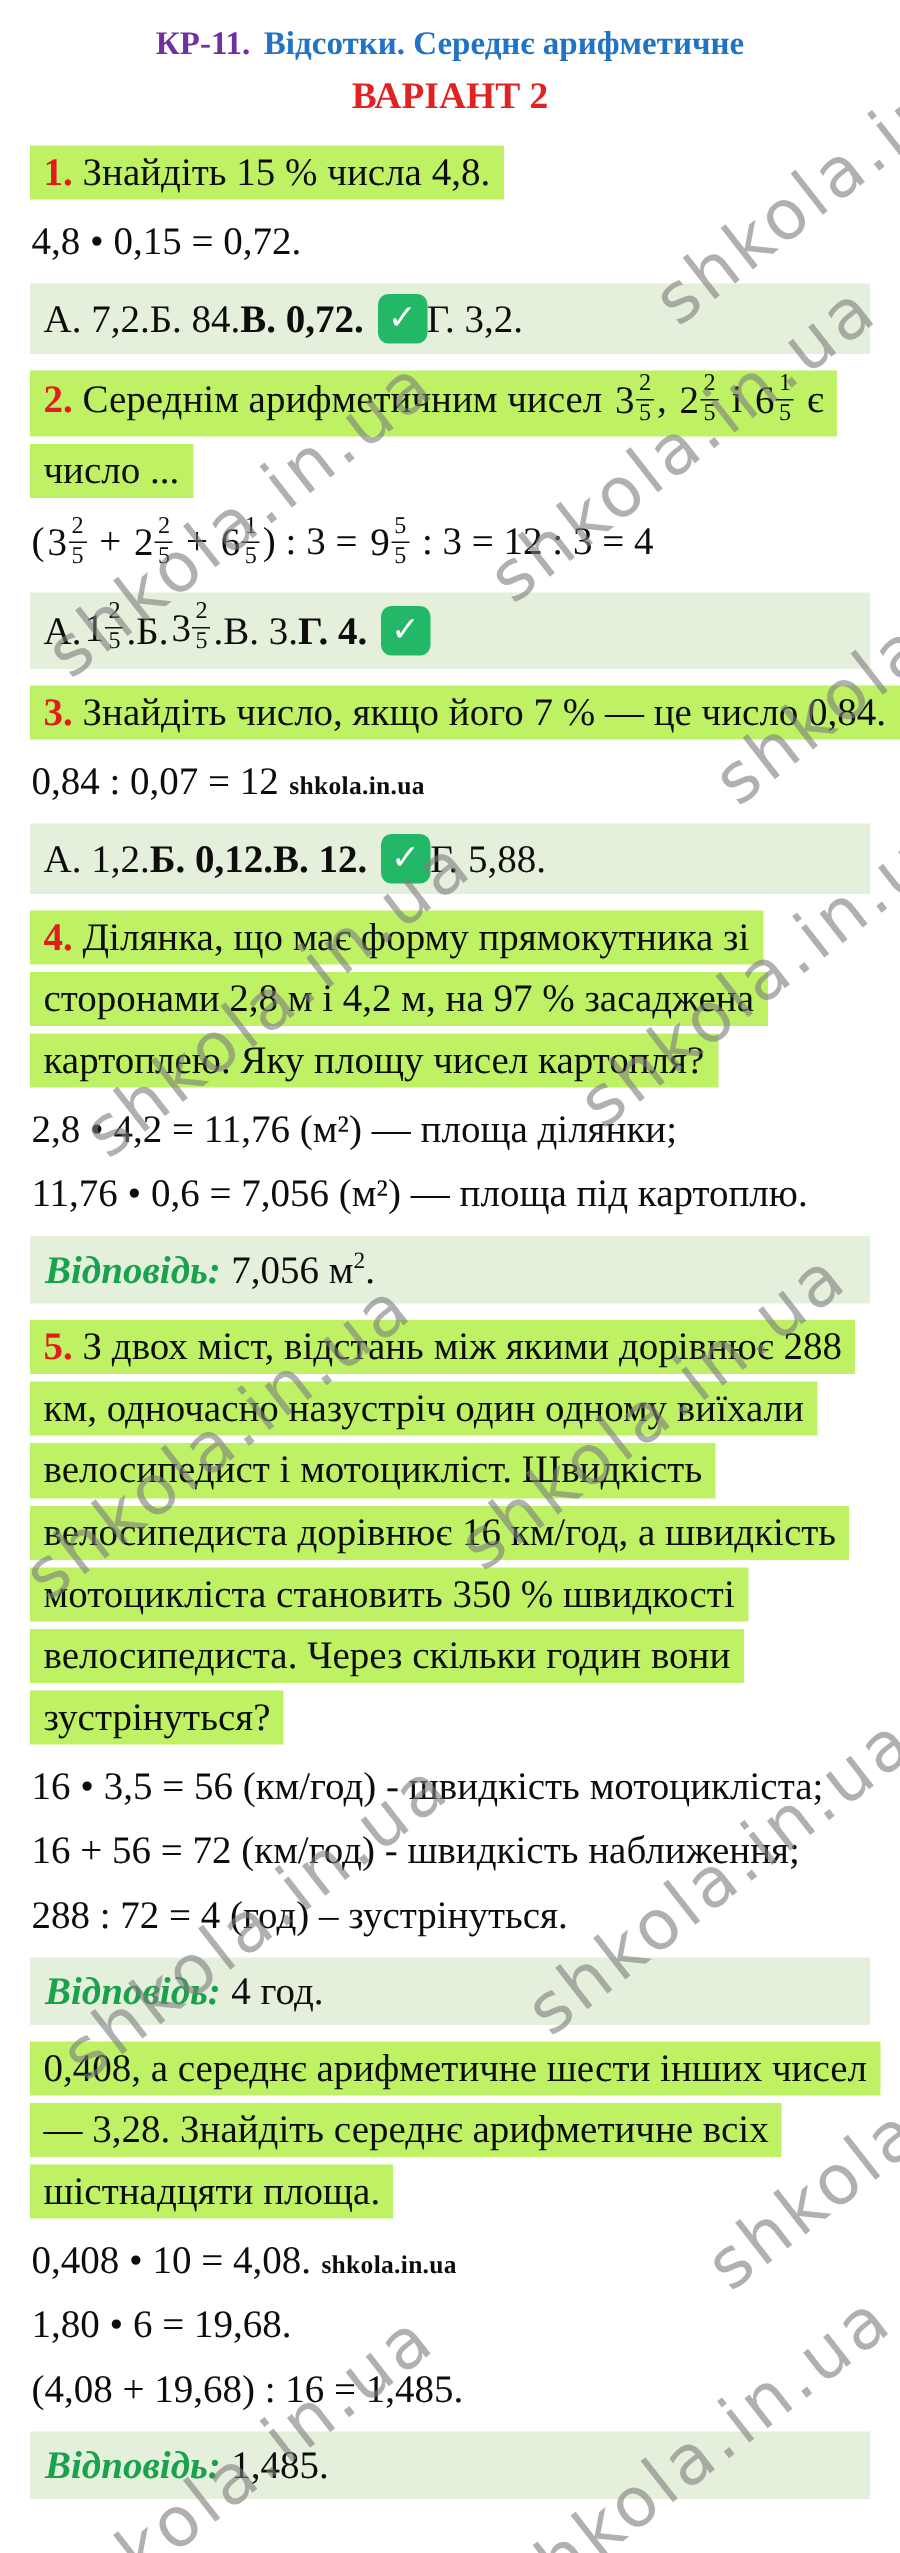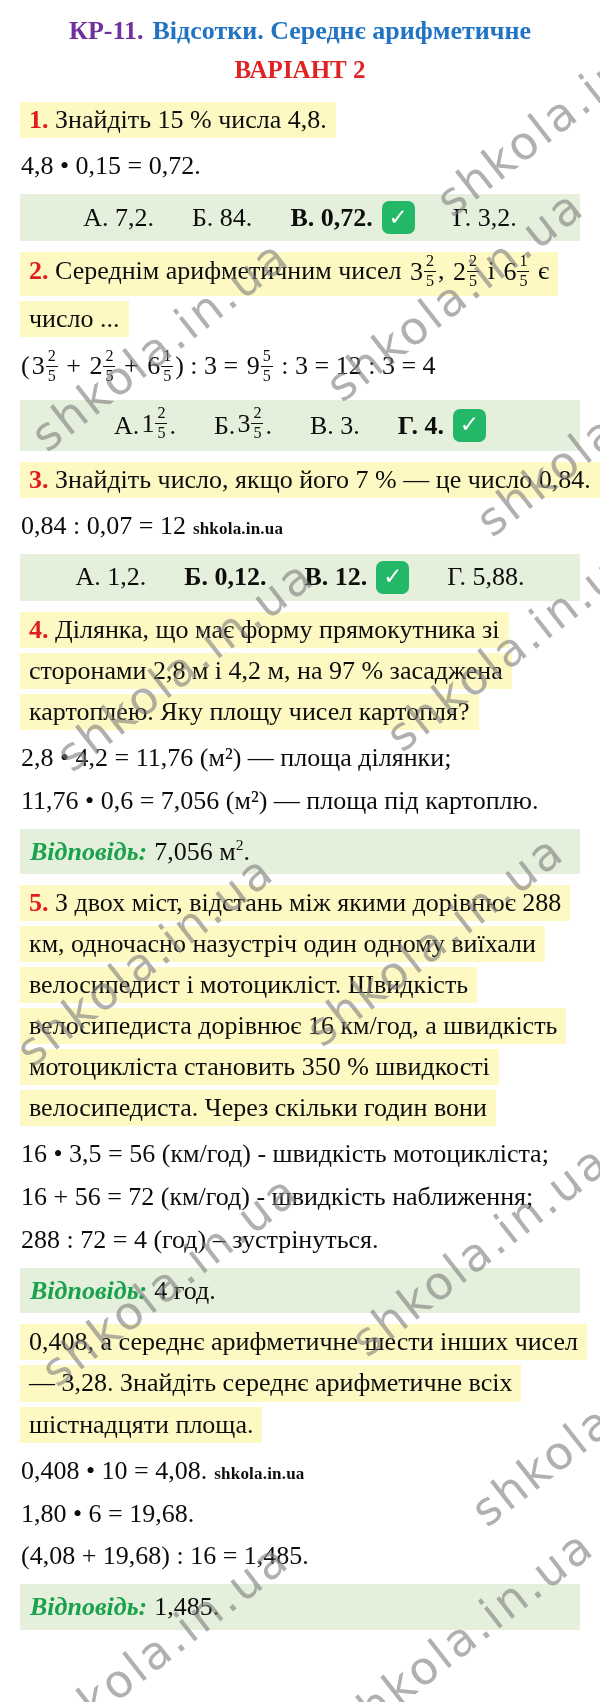--- a/index.html
+++ b/index.html
@@ -9,53 +9,52 @@
     background:#ffffff;
     overflow:hidden;
     box-sizing:border-box;
     padding:16px 20px 0 20px;
     font-family:"Liberation Serif",serif;
     color:#0d0d0d;
   }
   .hdr{
     margin:0 0 10px 0;
     text-align:center;
-    font-size:26px;
+    font-size:22px;
     font-weight:bold;
     line-height:1.15;
   }
   .hdr-code{color:#7030a0;margin-right:9px;}
   .hdr-title{color:#2173c4;}
   .variant{
     margin:4px 0 18px 0;
     text-align:center;
     font-size:25px;
     font-weight:bold;
     color:#e02222;
   }
   .content{position:relative;width:560px;font-size:26px;z-index:1;}
   .statement{margin:10px 0;}
   .stline{
     display:table;
-    background:#fef9c3;
+    background:#bef264;
     padding:3px 9px 4px 9px;
     margin-bottom:5px;
     line-height:1.12;
     white-space:nowrap;
     text-align:right;
   }
   .pnum{color:#e21c1c;font-weight:bold;}
   .work{margin:13px 0;line-height:1.15;padding-left:1px;white-space:nowrap;}
   .choices{
-    display:flex;align-items:center;gap:38px;
+    display:flex;align-items:center;
     background:#e4f0db;
     padding:7px 9px;
     margin:11px 0;
     line-height:1.12;
-    justify-content:center;
   }
   .opt{display:inline-flex;align-items:center;white-space:nowrap;}
   .bold{font-weight:bold;}
   .check{
     display:inline-flex;align-items:center;justify-content:center;
     width:33px;height:33px;
     background:#23b868;
     border-radius:7px;
     color:#ffffff;
     font-weight:bold;
@@ -277,20 +276,23 @@
         </div>
         <div class="stline">
           <span>велосипедиста дорівнює 16 км/год, а швидкість</span>
         </div>
         <div class="stline">
           <span>мотоцикліста становить 350 % швидкості</span>
         </div>
         <div class="stline">
           <span>велосипедиста. Через скільки годин вони</span>
         </div>
+        <div class="stline">
+          <span>зустрінуться?</span>
+        </div>
       </div>
       <div class="work"><span>16 • 3,5 = 56 (км/год) - швидкість мотоцикліста;</span></div>
       <div class="work"><span>16 + 56 = 72 (км/год) - швидкість наближення;</span></div>
       <div class="work"><span>288 : 72 = 4 (год) – зустрінуться.</span></div>
       <div class="answerbar"><span class="anslabel">Відповідь:</span><span>4 год.</span></div>
       <div class="statement">
         <div class="stline">
           <span>0,408, а середнє арифметичне шести інших чисел</span>
         </div>
         <div class="stline">

